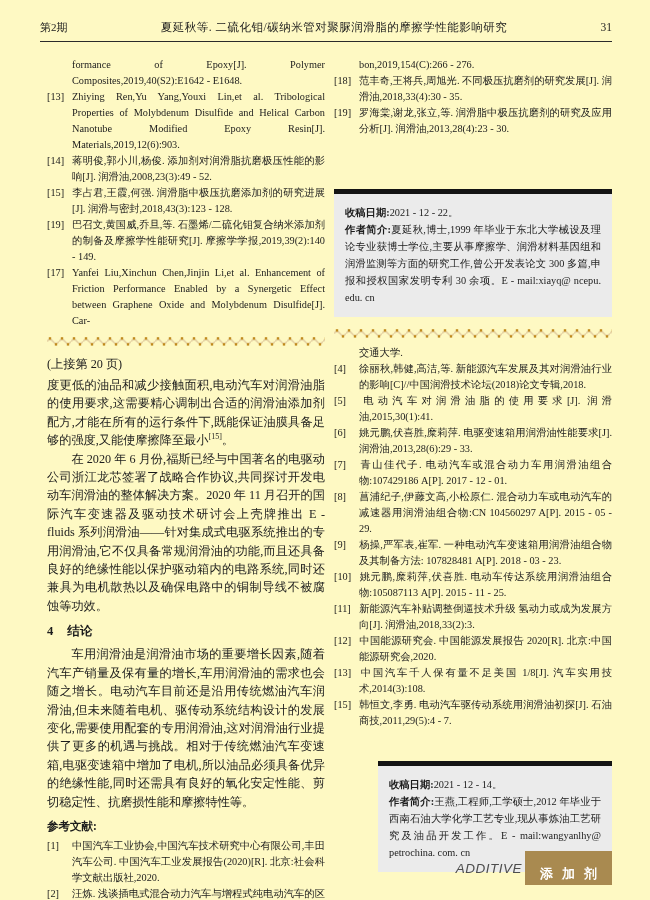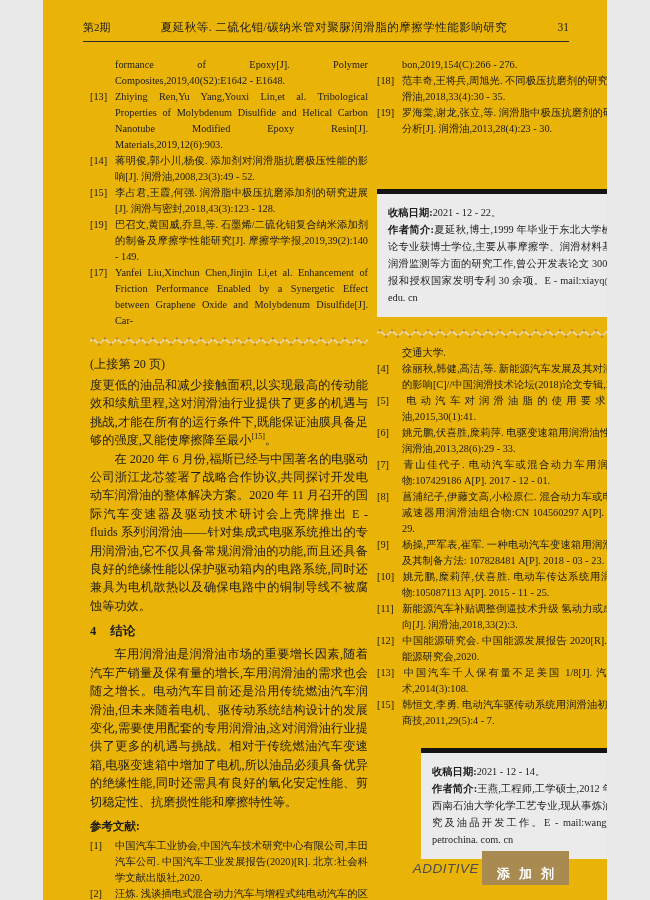--- a/index.html
+++ b/index.html
@@ -1,18 +1,18 @@
 <!DOCTYPE html>
 <html><head>
 <meta charset="utf-8">
 <style>
   html,body{margin:0;padding:0;background:#e8e8e8;}
   .page{
-    position:relative;width:564px;height:900px;margin:0 auto;
-    background:#eab308;overflow:hidden;
+    position:relative;width:650px;height:900px;margin:0 auto;
+    background:#fef9c3;overflow:hidden;
     font-family:"Liberation Serif","DejaVu Serif",serif;color:#1c1c1c;
   }
   
   .header{
     position:absolute;top:20px;left:40px;right:38px;
     display:flex;align-items:baseline;
     border-bottom:1.5px solid #2b2b2b;padding-bottom:6px;
     font-size:11px;
   }
   .header .issue{flex:0 0 auto;}
@@ -31,21 +31,21 @@
   .cont-note{font-weight:normal;font-size:12.2px;line-height:18px;margin:9px 0 3px;}
   .sec-heading{font-weight:bold;font-size:12.6px;line-height:19px;margin:7px 0 4px;}
   .sec-heading .sec-num{margin-right:14px;}
   .refs-heading{font-weight:bold;font-size:11.5px;line-height:17px;margin:7px 0 3px;}
   sup{font-size:8px;line-height:0;}
   
   .divider{display:block;margin:8px 0 4px;}
   .divider-r{margin:12px 0 7px;}
   
   .abox{margin-top:52px;}
-  .abox2{margin-top:19px;padding-left:44px;}
+  .abox2{margin-top:32px;padding-left:44px;}
   .abox-bar{height:5px;background:#141414;}
   .abox-panel{background:#ebebeb;padding:10px 11px 11px;font-size:10.3px;line-height:17px;text-align:justify;}
   .abox-panel .lbl{font-weight:bold;}
   
   .footer{position:absolute;right:38px;top:851px;display:flex;align-items:center;}
   .footer-en{
     font-family:"Liberation Sans","DejaVu Sans",sans-serif;
     font-style:italic;font-weight:normal;font-size:13.5px;color:#4d4d4d;
     letter-spacing:.5px;margin-right:3px;
   }
@@ -81,21 +81,21 @@
           <path class="wave" d="M0,4.5 Q3,0.5 6,4.5 T12,4.5" fill="none" stroke="#e8d6a6" stroke-width="2"></path>
           <rect class="dot" x="1.8" y="0.2" width="2.4" height="2.4" fill="#c08a1e"></rect>
           <rect class="dot" x="7.8" y="6.2" width="2.4" height="2.4" fill="#c08a1e"></rect>
         </pattern>
       </defs>
       <rect width="278" height="9" fill="url(#wp1)"></rect>
     </svg>
 
     <div class="cont-note">(上接第 20 页)</div>
 
-    <div class="para"><span>度更低的油品和减少接触面积,以实现最高的传动能效和续航里程,这对润滑油行业提供了更多的机遇与挑战,才能在所有的运行条件下,既能保证油膜具备足够的强度,又能使摩擦降至最小</span><sup>[15]</sup><span>。</span></div>
+    <div class="para"><span>度更低的油品和减少接触面积,电动汽车对润滑油脂的使用要求,这需要精心调制出合适的润滑油添加剂配方,才能在所有的运行条件下,既能保证油膜具备足够的强度,又能使摩擦降至最小</span><sup>[15]</sup><span>。</span></div>
 
     <div class="para indent">在 2020 年 6 月份,福斯已经与中国著名的电驱动公司浙江龙芯签署了战略合作协议,共同探讨开发电动车润滑油的整体解决方案。2020 年 11 月召开的国际汽车变速器及驱动技术研讨会上壳牌推出 E - fluids 系列润滑油——针对集成式电驱系统推出的专用润滑油,它不仅具备常规润滑油的功能,而且还具备良好的绝缘性能以保护驱动箱内的电路系统,同时还兼具为电机散热以及确保电路中的铜制导线不被腐蚀等功效。</div>
 
     <div class="sec-heading">
       <span class="sec-num">4</span><span>结论</span>
     </div>
 
     <div class="para indent">车用润滑油是润滑油市场的重要增长因素,随着汽车产销量及保有量的增长,车用润滑油的需求也会随之增长。电动汽车目前还是沿用传统燃油汽车润滑油,但未来随着电机、驱传动系统结构设计的发展变化,需要使用配套的专用润滑油,这对润滑油行业提供了更多的机遇与挑战。相对于传统燃油汽车变速箱,电驱变速箱中增加了电机,所以油品必须具备优异的绝缘性能,同时还需具有良好的氧化安定性能、剪切稳定性、抗磨损性能和摩擦特性等。</div>
 
     <div class="refs-heading">参考文献:</div>

